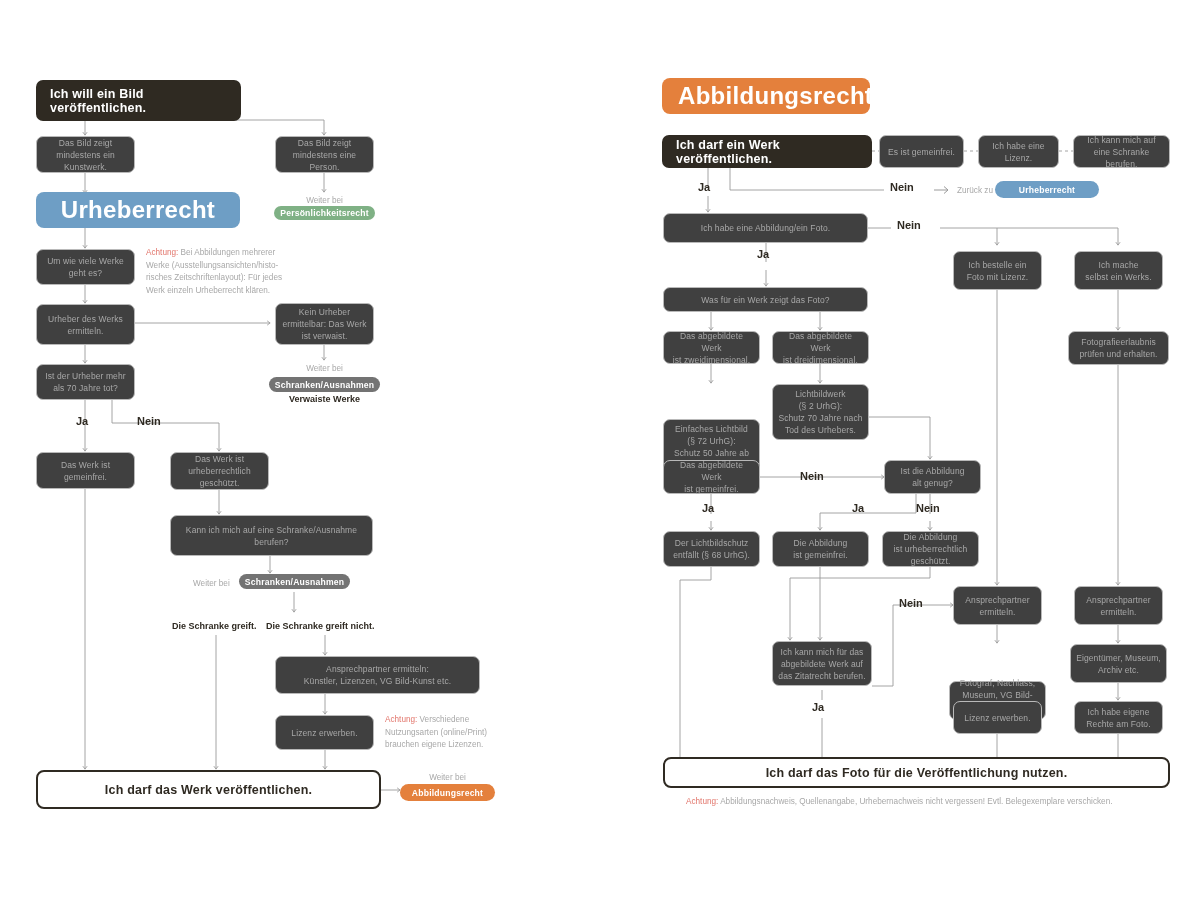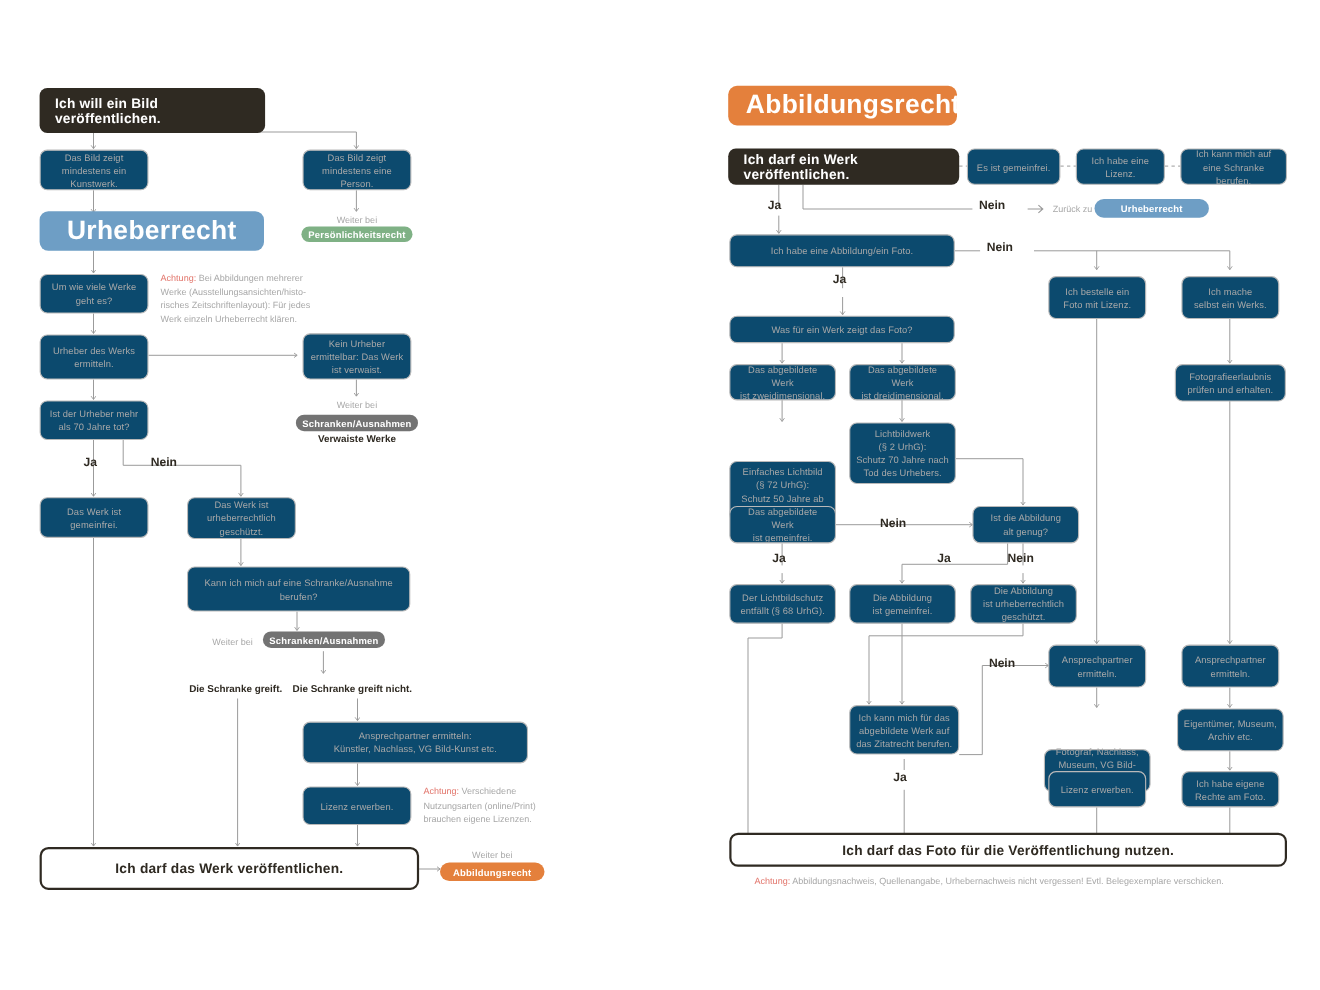--- a/index.html
+++ b/index.html
@@ -14,21 +14,21 @@
     overflow:hidden;
   }
   svg#wires{position:absolute;left:0;top:0;width:1200px;height:900px;pointer-events:none;}
 
   
   .node{
     position:absolute;
     box-sizing:border-box;
     border:1px solid #b9b9b9;
     border-radius:7px;
-    background:#0c4a6e;
+    background:#404040;
     color:#a8a8a8;
     font-size:8.5px;
     line-height:12px;
     letter-spacing:.1px;
     display:flex;align-items:center;justify-content:center;
     text-align:center;
     padding:3px 5px;
   }
 
   
@@ -274,21 +274,21 @@
   </div>
 
   <div class="lbl" style="left:193px;top:578px;">Weiter bei</div>
   <div class="badge olive" style="left:239px;top:574px;width:111px;height:15px;">Schranken/Ausnahmen</div>
 
   <div class="lbl bold-sm" style="left:172px;top:621px;">Die Schranke greift.</div>
   <div class="lbl bold-sm" style="left:266px;top:621px;">Die Schranke greift nicht.</div>
 
   <div class="node" style="left:275px;top:656px;width:205px;height:38px;">
     <span style="white-space:pre-line">Ansprechpartner ermitteln:
-Künstler, Nachlass, VG Bild-Kunst etc.</span>
+Künstler, Lizenzen, VG Bild-Kunst etc.</span>
   </div>
 
   <div class="node" style="left:275px;top:715px;width:99px;height:35px;">
     <span>Lizenz erwerben.</span>
   </div>
 
   <div class="lbl warn" style="left:385px;top:714px;width:150px;line-height:12.5px;">
     <span class="w">Achtung:</span>
     <span>Verschiedene</span><br>
     <span>Nutzungsarten (online/Print)</span><br>

